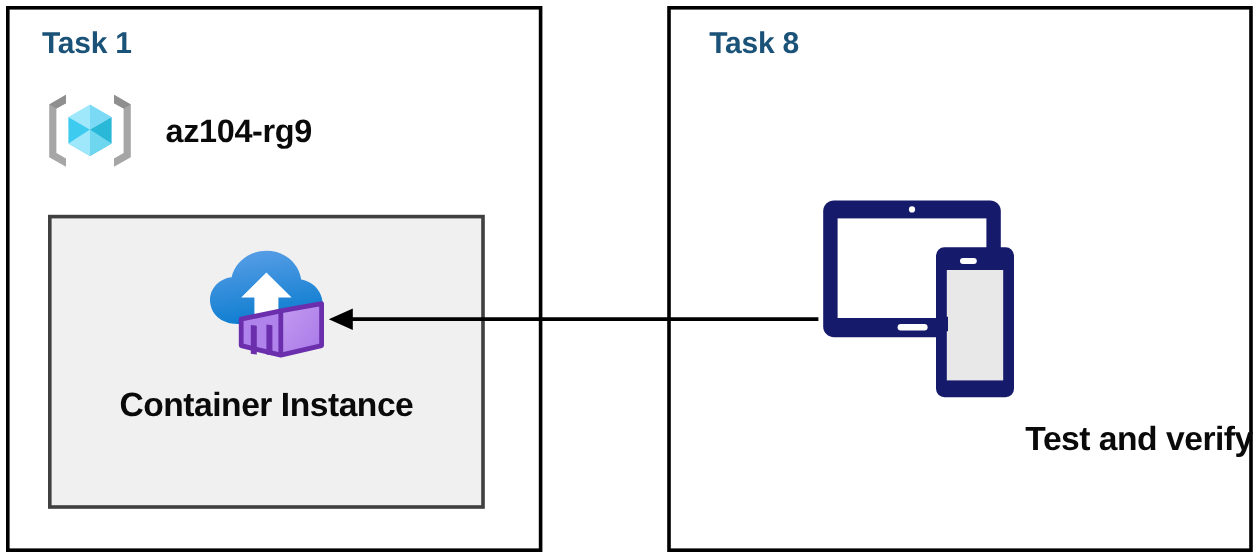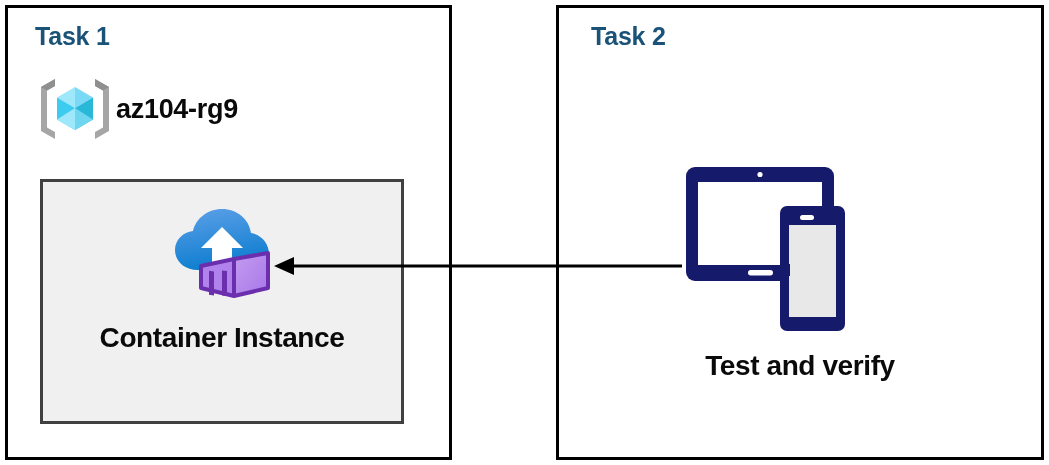--- a/index.html
+++ b/index.html
@@ -56,21 +56,21 @@
     left: 32px;
   }
 
   
   .rg-row {
     position: absolute;
     left: 28px;
     top: 62px;
     display: flex;
     align-items: center;
-    gap: 2px;
+    gap: 24px;
   }
   .rg-icon {
     width: 78px;
     height: 78px;
     display: block;
   }
   .rg-label {
     font-size: 27px;
     font-weight: bold;
     color: #0a0a0a;
@@ -118,21 +118,21 @@
     top: 163px;
     width: 188px;
     height: 172px;
     display: block;
   }
   .devices-label {
     position: absolute;
     left: 556px;
     width: 488px;
     top: 350px;
-    text-align: center;
+    text-align: right;
     font-size: 28px;
     font-weight: bold;
     color: #0a0a0a;
     letter-spacing: -0.4px;
     white-space: nowrap;
   }
 
   
   .connector {
     position: absolute;
@@ -213,21 +213,21 @@
           <line x1="64" y1="55" x2="64" y2="92" stroke="#6b2fad" stroke-width="4"></line>
         </svg>
       </span>
 
       <div class="aci-label">Container Instance</div>
     </div>
   </div>
 
   
   <div class="panel" id="panel-task2">
-    <div class="panel-title">Task 2</div>
+    <div class="panel-title">Task 8</div>
   </div>
 
   
   <span>
     <svg class="devices-icon" viewBox="0 0 188 172" xmlns="http://www.w3.org/2000/svg">
 
       <rect x="4" y="4" width="148" height="114" rx="9" ry="9" fill="#151a6a"></rect>
 
       <rect x="16" y="19" width="124" height="83" fill="#ffffff"></rect>
 

